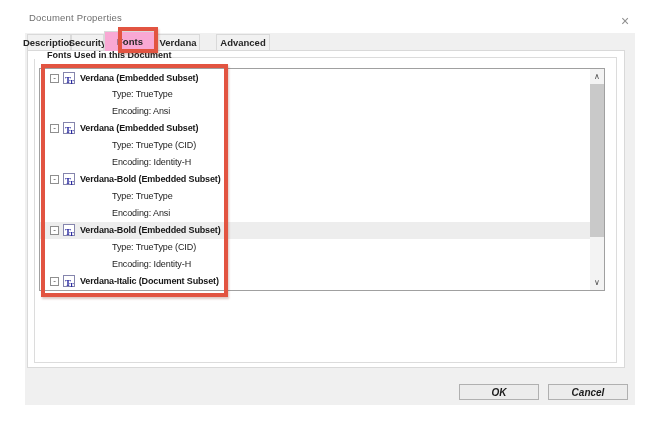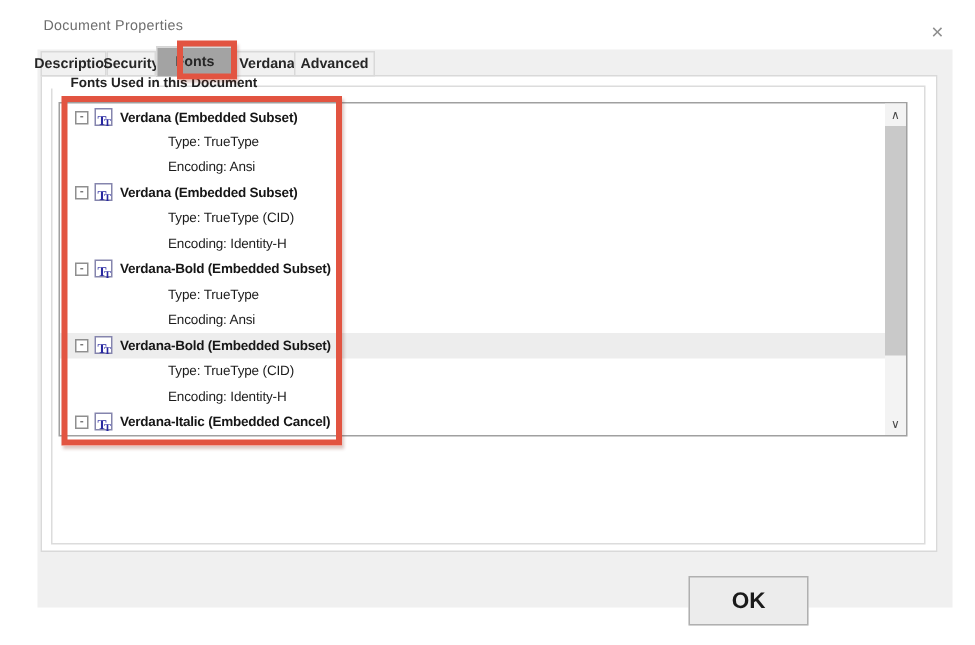--- a/index.html
+++ b/index.html
@@ -11,21 +11,21 @@
              justify-content:center;font-size:14px;color:#8f8f8f;cursor:default;}
   
   .dlg-body{position:absolute;left:25px;top:33px;width:610px;height:372px;background:#f0f0f0;}
   
   .tab-page{position:absolute;left:27px;top:50px;width:598px;height:318px;background:#ffffff;
             border:1px solid #d9d9d9;box-sizing:border-box;}
   
   .tab{position:absolute;top:34px;height:17px;box-sizing:border-box;background:#f1f1f1;
        border:1px solid #d9d9d9;display:flex;align-items:center;justify-content:center;
        font-size:9.5px;font-weight:bold;color:#262626;z-index:3;}
-  .tab.active{top:31px;height:20px;background:#a3a3a3;border-bottom:none;z-index:6;}
+  .tab.active{top:31px;height:20px;background:#f9a8d4;border-bottom:none;z-index:6;}
   
   .group-box{position:absolute;left:34px;top:57px;width:583px;height:306px;border:1px solid #dcdcdc;
              box-sizing:border-box;background:#fff;}
   .group-label-patch{position:absolute;left:33px;top:55px;width:72px;height:4px;background:#fff;z-index:4;}
   .group-label{position:absolute;left:33px;top:50px;font-size:9px;font-weight:bold;color:#222;z-index:5;white-space:nowrap;margin-left:14px;}
   
   .list-box{position:absolute;left:39px;top:68px;width:566px;height:223px;border:1px solid #a0a0a0;
             box-sizing:border-box;background:#fff;overflow:hidden;}
   .list-inner{position:absolute;left:0;top:0;right:0;bottom:0;}
   .tree-row{position:absolute;left:0;width:550px;height:17px;line-height:17px;}
@@ -46,43 +46,43 @@
   .sb-up,.sb-down{position:absolute;left:0;width:14px;height:15px;display:flex;align-items:center;
                   justify-content:center;font-size:8px;color:#4a4a4a;background:#f3f3f3;}
   .sb-up{top:0;} .sb-down{bottom:0;}
   .sb-thumb{position:absolute;left:0;top:15px;width:14px;height:153px;background:#c9c9c9;}
   
   .anno{position:absolute;box-sizing:border-box;border:4px solid #e25441;z-index:40;
         box-shadow:1px 2px 2px rgba(120,30,15,0.25);}
   .anno-tab{left:118px;top:27px;width:40px;height:26px;z-index:50;}
   .anno-list{left:41px;top:64px;width:187px;height:233px;}
   
-  .btn{position:absolute;top:384px;width:80px;height:33px;box-sizing:border-box;background:#ececec;
+  .btn{position:absolute;top:384px;width:80px;height:16px;box-sizing:border-box;background:#ececec;
        border:1px solid #b0b0b0;display:flex;align-items:center;justify-content:center;
-       font-size:15px;font-weight:bold;color:#1a1a1a;z-index:5;}
+       font-size:10px;font-weight:bold;color:#1a1a1a;z-index:5;font-style:italic;}
   .btn-ok{left:459px;}
   .btn-cancel{left:548px;}
 </style>
 </head>
 <body>
 
 <div id="screen">
 
   <div class="win-title">Document Properties</div>
   <div class="close-btn">×</div>
 
   <div class="dlg-body"></div>
 
   <div class="tab-page"></div>
 
   <div class="tab" style="left:27px;width:44px;">Description</div>
   <div class="tab" style="left:71px;width:33px;">Security</div>
   <div class="tab active" style="left:104px;width:52px;">Fonts</div>
   <div class="tab" style="left:156px;width:44px;">Verdana</div>
-  <div class="tab" style="left:196px;width:54px;">Advanced</div>
+  <div class="tab" style="left:216px;width:54px;">Advanced</div>
 
   <div class="group-box"></div>
   <div class="group-label-patch"></div>
   <div class="group-label">Fonts Used in this Document</div>
 
   <div class="list-box">
     <div class="list-inner">
         <div class="tree-row " style="top: 1px;">
           <span class="expand">-</span>
           <span class="ttico">
@@ -138,28 +138,29 @@
         </div>
         <div class="tree-row " style="top: 187px;">
           <span class="fdetail">Encoding: Identity-H</span>
         </div>
         <div class="tree-row " style="top: 204px;">
           <span class="expand">-</span>
           <span class="ttico">
             <i class="t1">T</i>
             <i class="t2">T</i>
           </span>
-          <span class="fname">Verdana-Italic (Embedded Cancel)</span>
+          <span class="fname">Verdana-Italic (Document Subset)</span>
         </div>
       </div>
     <div class="scrollbar">
       <div class="sb-up">∧</div>
       <div class="sb-thumb"></div>
       <div class="sb-down">∨</div>
     </div>
   </div>
 
   <div class="anno anno-tab"></div>
   <div class="anno anno-list"></div>
 
   <div class="btn btn-ok">OK</div>
+  <div class="btn btn-cancel">Cancel</div>
 
 </div>
 
 </body></html>

